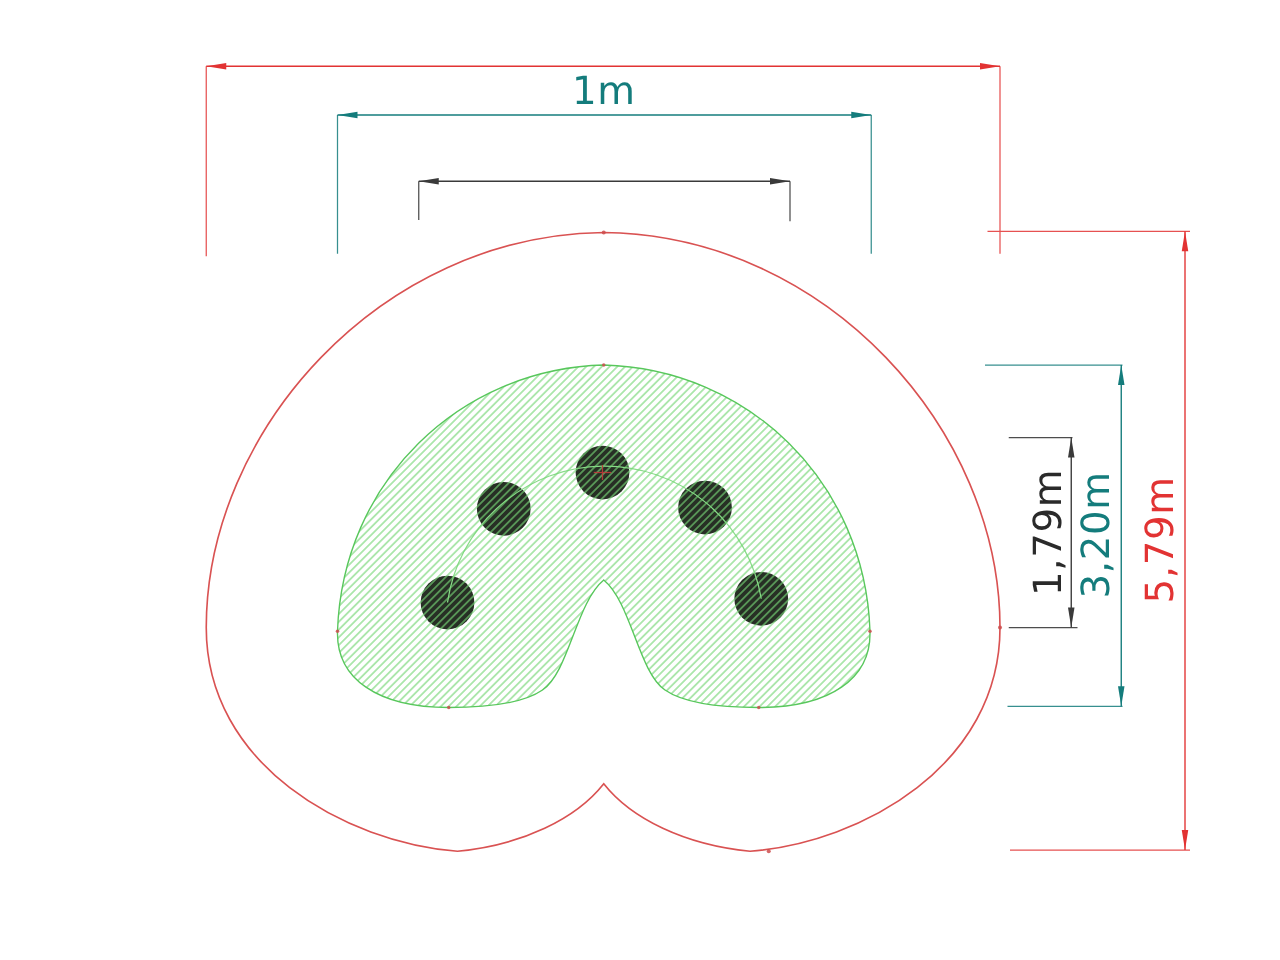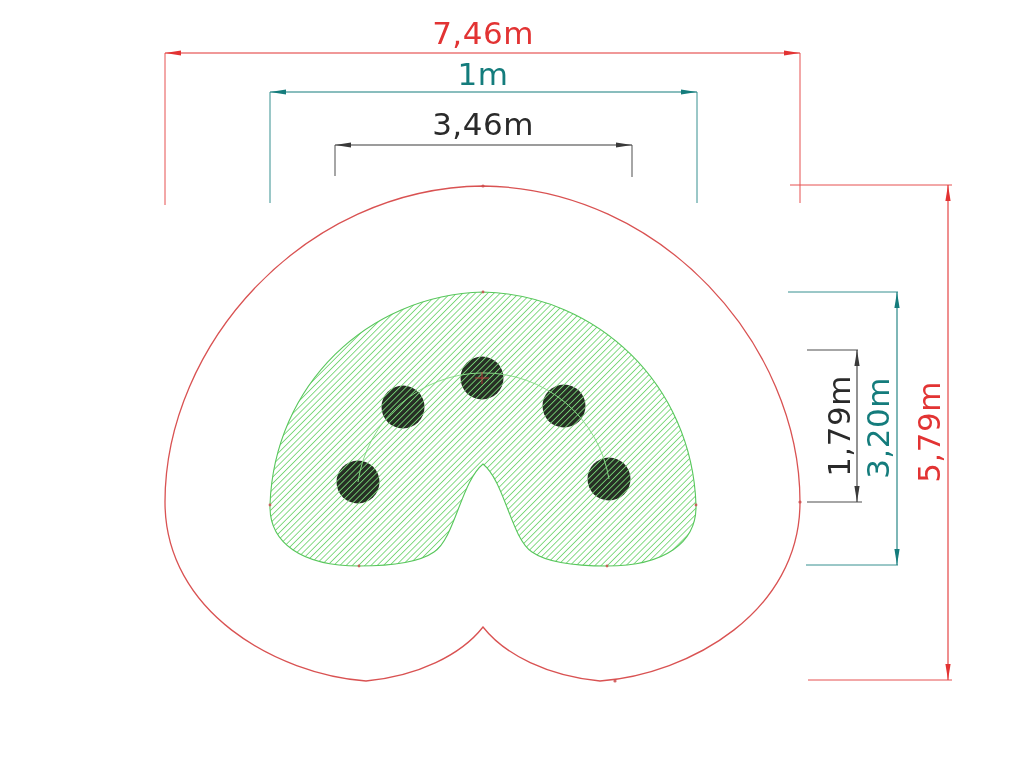--- a/index.html
+++ b/index.html
@@ -134,20 +134,18 @@
       <path d="M 897,292 l -2.6,16 l 5.2,0 z" fill="#147c7c"></path>
       <path d="M 897,565 l -2.6,-16 l 5.2,0 z" fill="#147c7c"></path>
     </g>
     <g>
       <line x1="948" y1="185" x2="948" y2="680" stroke="#e23333" stroke-width="1.1"></line>
       <path d="M 948,185 l -2.6,16 l 5.2,0 z" fill="#e23333"></path>
       <path d="M 948,680 l -2.6,-16 l 5.2,0 z" fill="#e23333"></path>
     </g>
   </svg>
 
-  <div class="dim-label c-red" style="left:483px; top:33px;">7,46m</div>
   <div class="dim-label c-teal" style="left:483px; top:74px;">1m</div>
-  <div class="dim-label c-black" style="left:483px; top:124px;">3,46m</div>
 
   <div class="dim-label vert c-black" style="left:839px; top:426px;">1,79m</div>
   <div class="dim-label vert c-teal" style="left:878px; top:428px;">3,20m</div>
   <div class="dim-label vert c-red" style="left:929px; top:432px;">5,79m</div>
 </div>
 
 </body></html>

